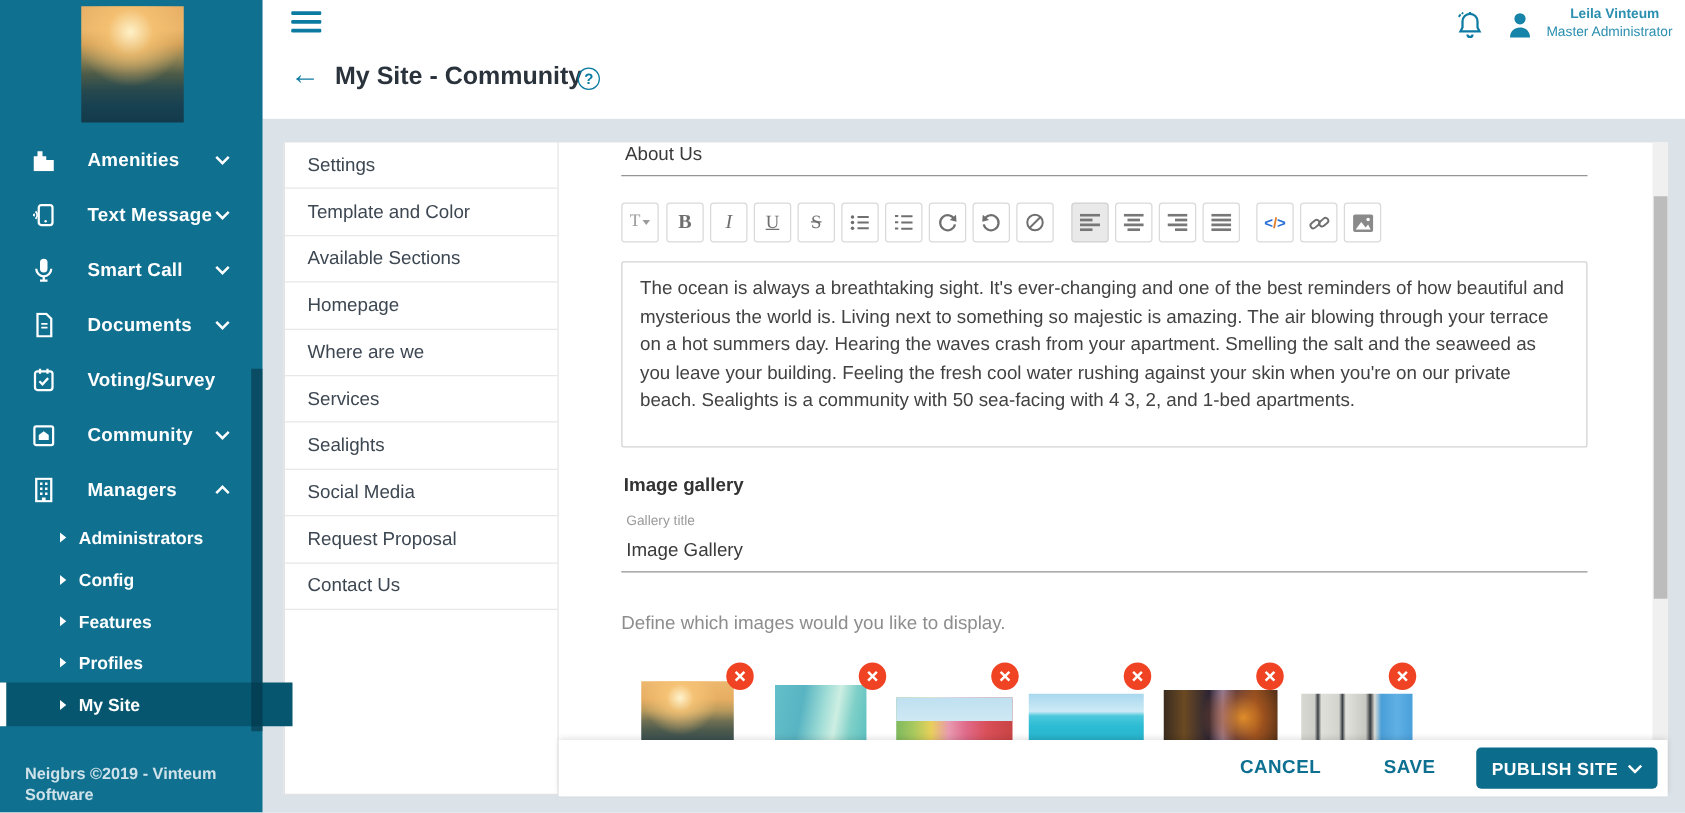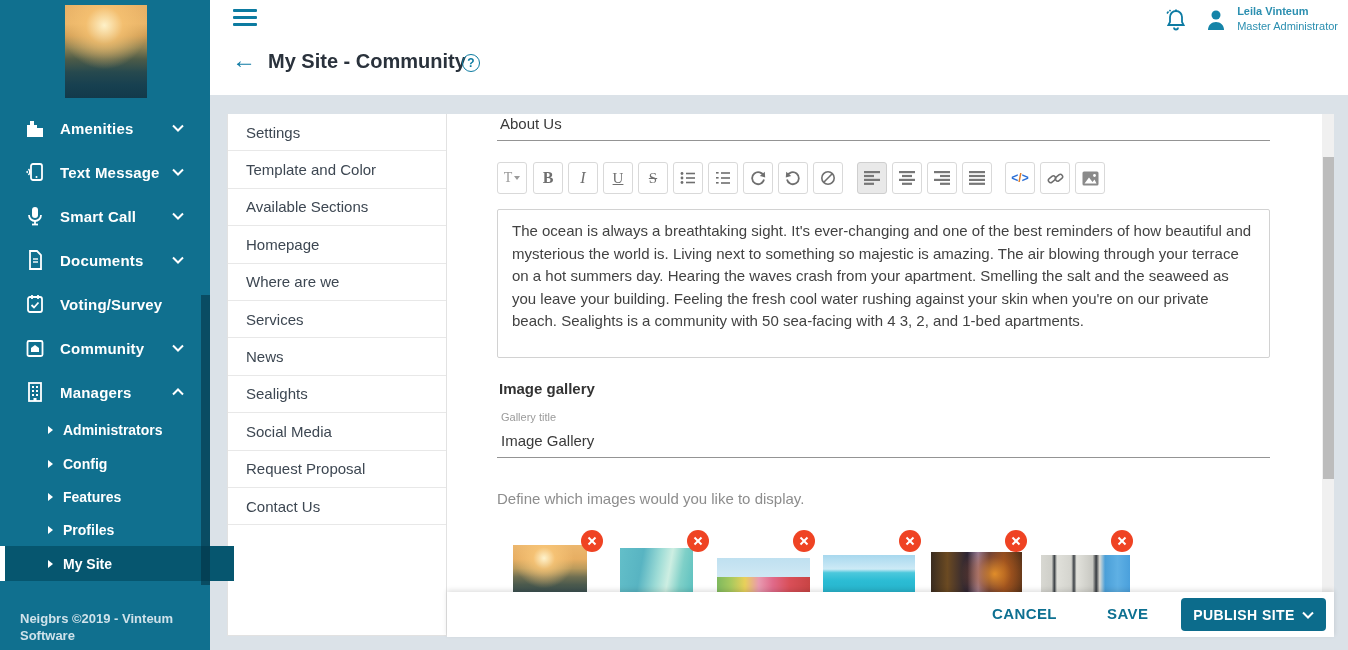--- a/index.html
+++ b/index.html
@@ -9,42 +9,42 @@
 
   
   #sidebar { left:0; top:0; width:210px; height:650px; background:#10708f; z-index:5; }
   #logo { left:65px; top:5px; width:82px; height:93px;
     background:
       radial-gradient(circle at 48% 22%, rgba(255,244,205,.95) 0%, rgba(247,195,115,.75) 22%, rgba(240,170,90,0) 52%),
       linear-gradient(180deg,#e8b066 0%,#e9b468 20%,#cf9d55 33%,#8d8152 46%,#4e5c48 58%,#27494e 72%,#174050 86%,#123a4b 100%);
   }
   .nav-item { left:0; width:210px; height:44px; display:flex; align-items:center; color:#fff; cursor:pointer; }
   .nav-icon { width:22px; margin-left:24px; display:flex; justify-content:center; }
-  .nav-label { margin-left:14px; font-size:15px; font-weight:700; letter-spacing:.2px;text-align:center; }
+  .nav-label { margin-left:24px; font-size:15px; font-weight:700; letter-spacing:.2px;text-align:center; }
   .nav-chev { position:absolute; right:26px; display:flex; }
   .sub-item { left:0; width:234px; height:34px; display:flex; align-items:center; color:#fff; cursor:pointer; }
   .sub-tri { width:0; height:0; border-left:5px solid #fff; border-top:4px solid transparent; border-bottom:4px solid transparent; margin-left:48px; }
   .sub-label { margin-left:10px; font-size:14px; font-weight:700; }
   .sub-item.active { background:#06566f; height:35px; }
   .active-bar { left:0; top:546px; width:5px; height:35px; background:#ffffff; z-index:6; }
   #sidebar-footer { left:20px; top:610px; width:175px; color:#cfe2ea; font-size:13px; font-weight:700; line-height:17px; }
   #sidebar-scroll-thumb { left:201px; top:295px; width:9px; height:290px; background:rgba(3,47,63,.55); }
 
   
   #topbar { left:210px; top:0; width:1138px; height:95px; background:#ffffff; z-index:2; }
   #hamburger { left:23px; top:9px; width:24px; height:17px; cursor:pointer; }
   #hamburger div { height:3px; background:#0c7ba1; margin-bottom:4px; border-radius:1px; }
   #back-arrow { left:22px; top:48px; font-size:24px; color:#0e7aa3; cursor:pointer; line-height:24px; }
   #page-title { left:58px; top:50px; font-size:20px; font-weight:700; color:#2a323c; }
   #help-icon { left:252px; top:54px; width:18px; height:18px; border:1.6px solid #0c7ba1; border-radius:50%; color:#0c7ba1; font-size:12px; font-weight:700; display:flex; align-items:center; justify-content:center; cursor:pointer; }
   #user-area { right:10px; top:5px; height:36px; display:flex; align-items:flex-start; }
   #bell { margin-top:3px; cursor:pointer; }
   #avatar { margin-left:18px; margin-top:3px; }
   #user-text { margin-left:10px; }
-  #user-name { font-size:11px; color:#2b8fb0; font-weight:700; }
+  #user-name { font-size:11px; color:#2b8fb0; font-weight:700;margin-left:19px; }
   #user-role { font-size:11px; color:#2b8fb0; margin-top:3px; }
 
   
   #content-bg { left:210px; top:95px; width:1138px; height:555px; background:#dbe2e8; }
 
   
   #menu-card { left:227px; top:114px; width:220px; height:522px; background:#fff; border:1px solid #e2e2e2; border-top:none; z-index:3; }
   .menu-row { position:relative; height:37.4px; display:flex; align-items:center; padding-left:18px; font-size:15px; color:#3d4752; border-bottom:1px solid #e8e8e8; cursor:pointer; }
   .menu-row.active { background:#d8e4ee; }
   .menu-chev { position:absolute; right:14px; top:11px; }
@@ -294,23 +294,20 @@
     <div class="menu-row">
         <span>Homepage</span>
       </div>
     <div class="menu-row">
         <span>Where are we</span>
       </div>
     <div class="menu-row">
         <span>Services</span>
       </div>
     <div class="menu-row">
-        <span>News</span>
-      </div>
-    <div class="menu-row">
         <span>Sealights</span>
       </div>
     <div class="menu-row">
         <span>Social Media</span>
       </div>
     <div class="menu-row">
         <span>Request Proposal</span>
       </div>
     <div class="menu-row">
         <span>Contact Us</span>

